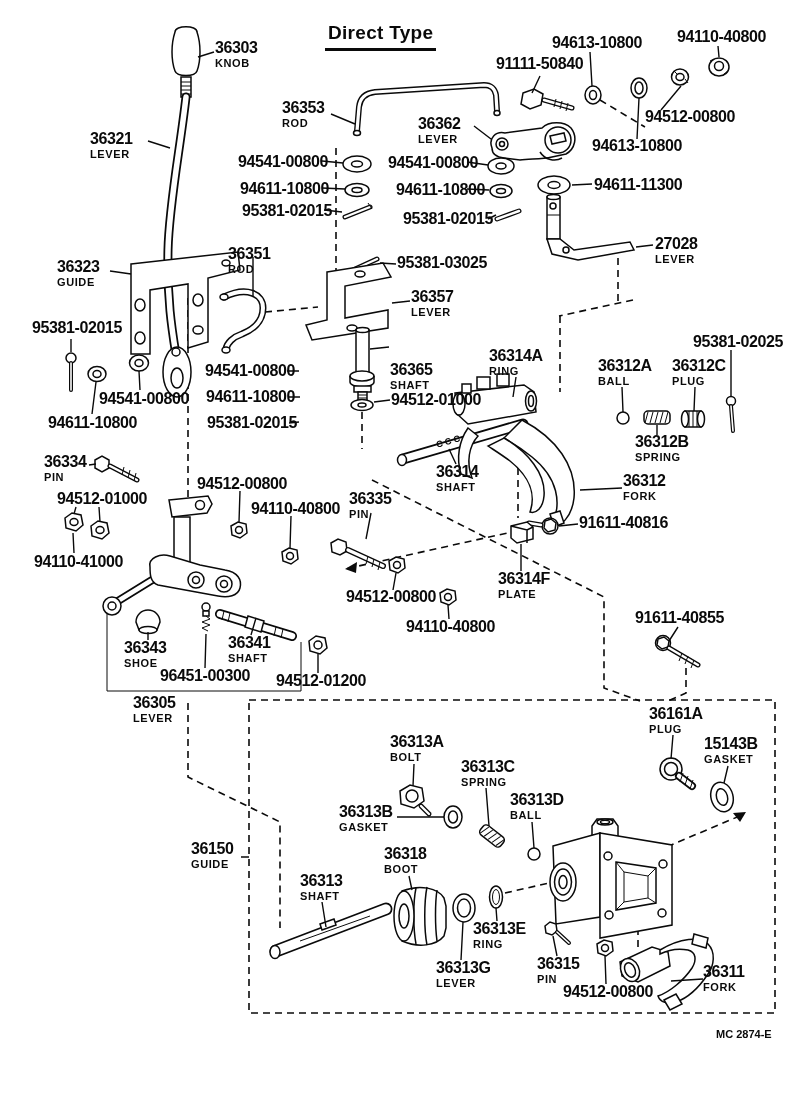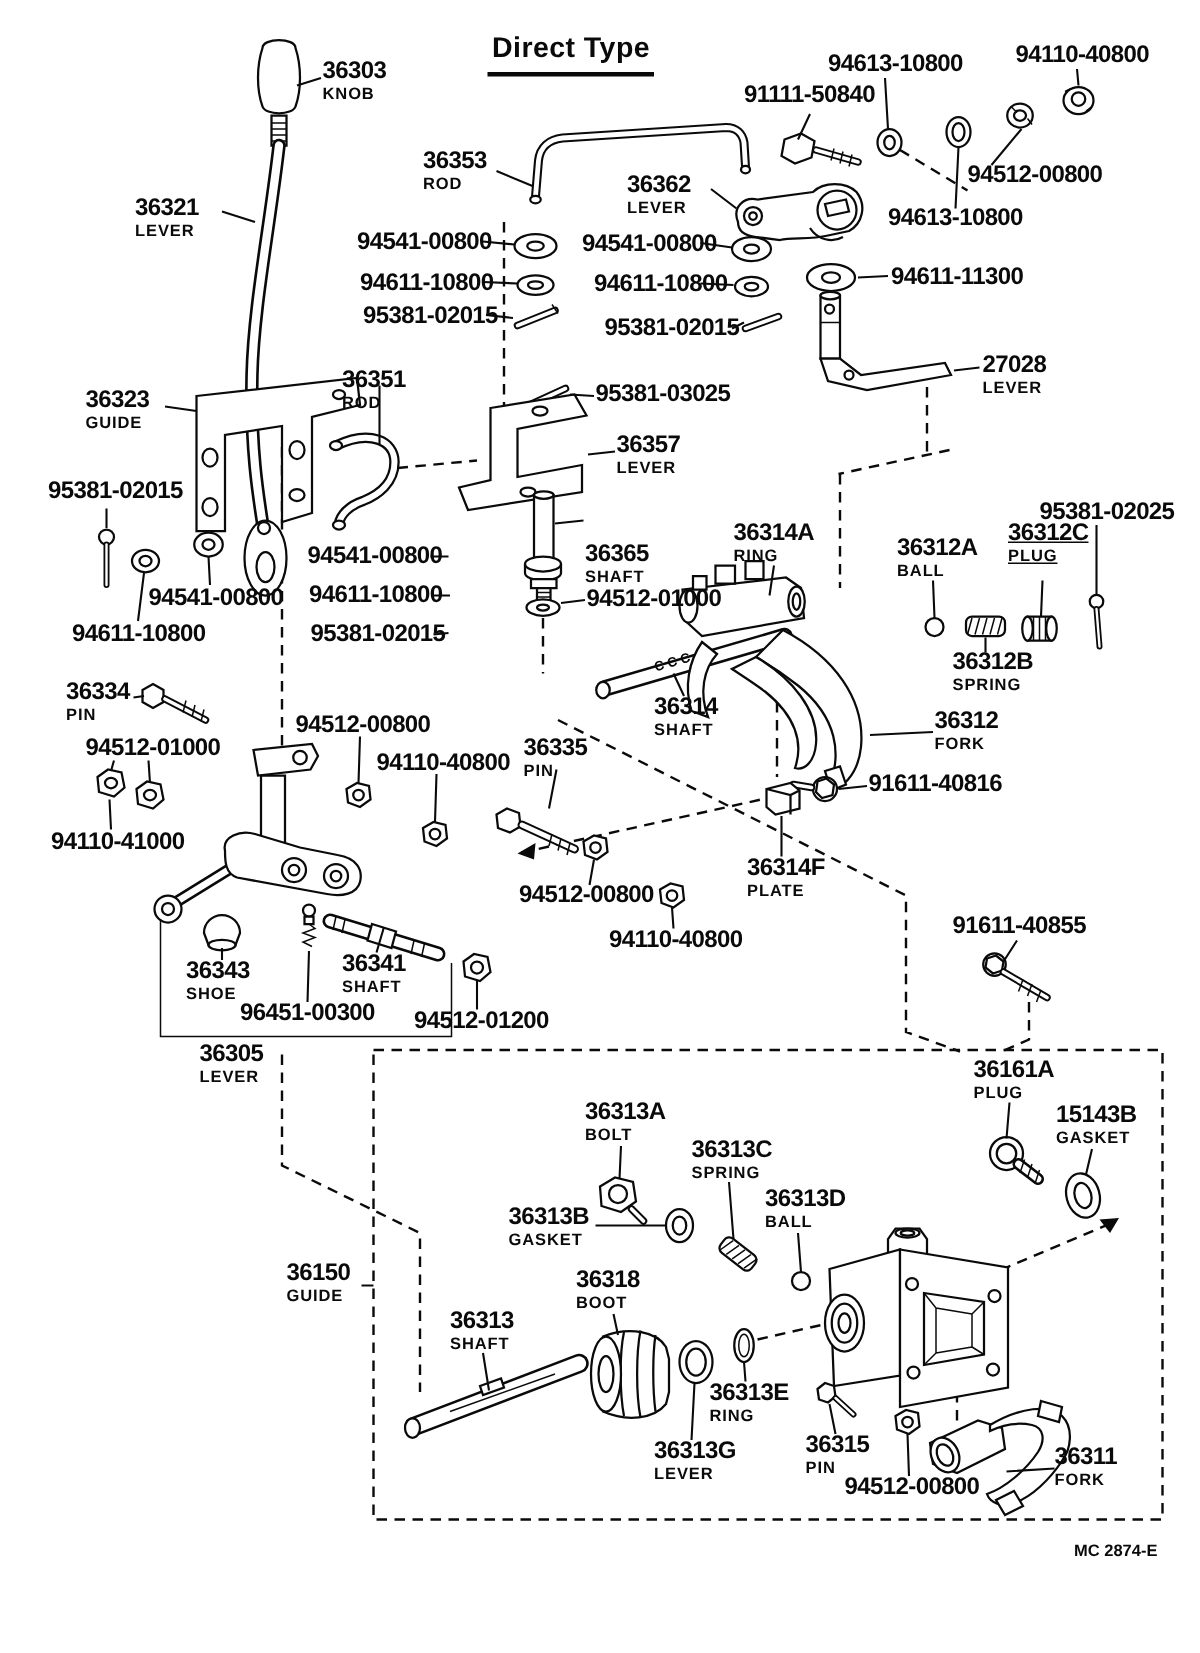--- a/index.html
+++ b/index.html
@@ -543,21 +543,21 @@
         <span class="num">94512-01000</span>
       </div>
       <div class="part-label" style="left: 489px; top: 348px;">
         <span class="num">36314A</span>
         <span class="sub">RING</span>
       </div>
       <div class="part-label" style="left: 598px; top: 358px;">
         <span class="num">36312A</span>
         <span class="sub">BALL</span>
       </div>
-      <div class="part-label" style="left: 672px; top: 348px; text-decoration: underline;">
+      <div class="part-label" style="left: 672px; top: 358px;">
         <span class="num">36312C</span>
         <span class="sub">PLUG</span>
       </div>
       <div class="part-label" style="left: 693px; top: 334px;">
         <span class="num">95381-02025</span>
       </div>
       <div class="part-label" style="left: 635px; top: 434px;">
         <span class="num">36312B</span>
         <span class="sub">SPRING</span>
       </div>

